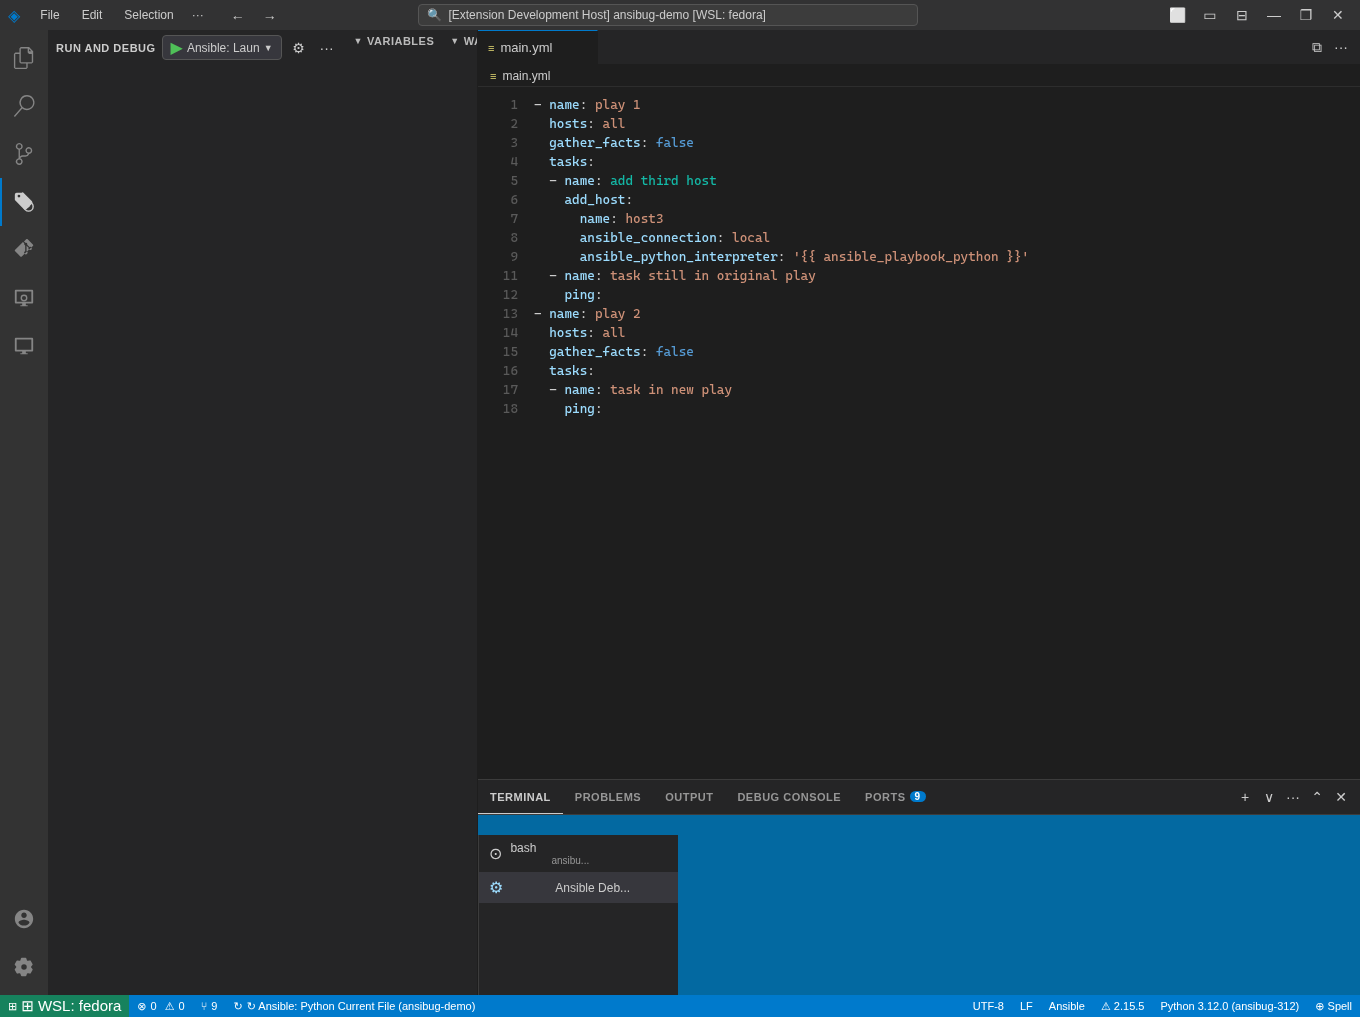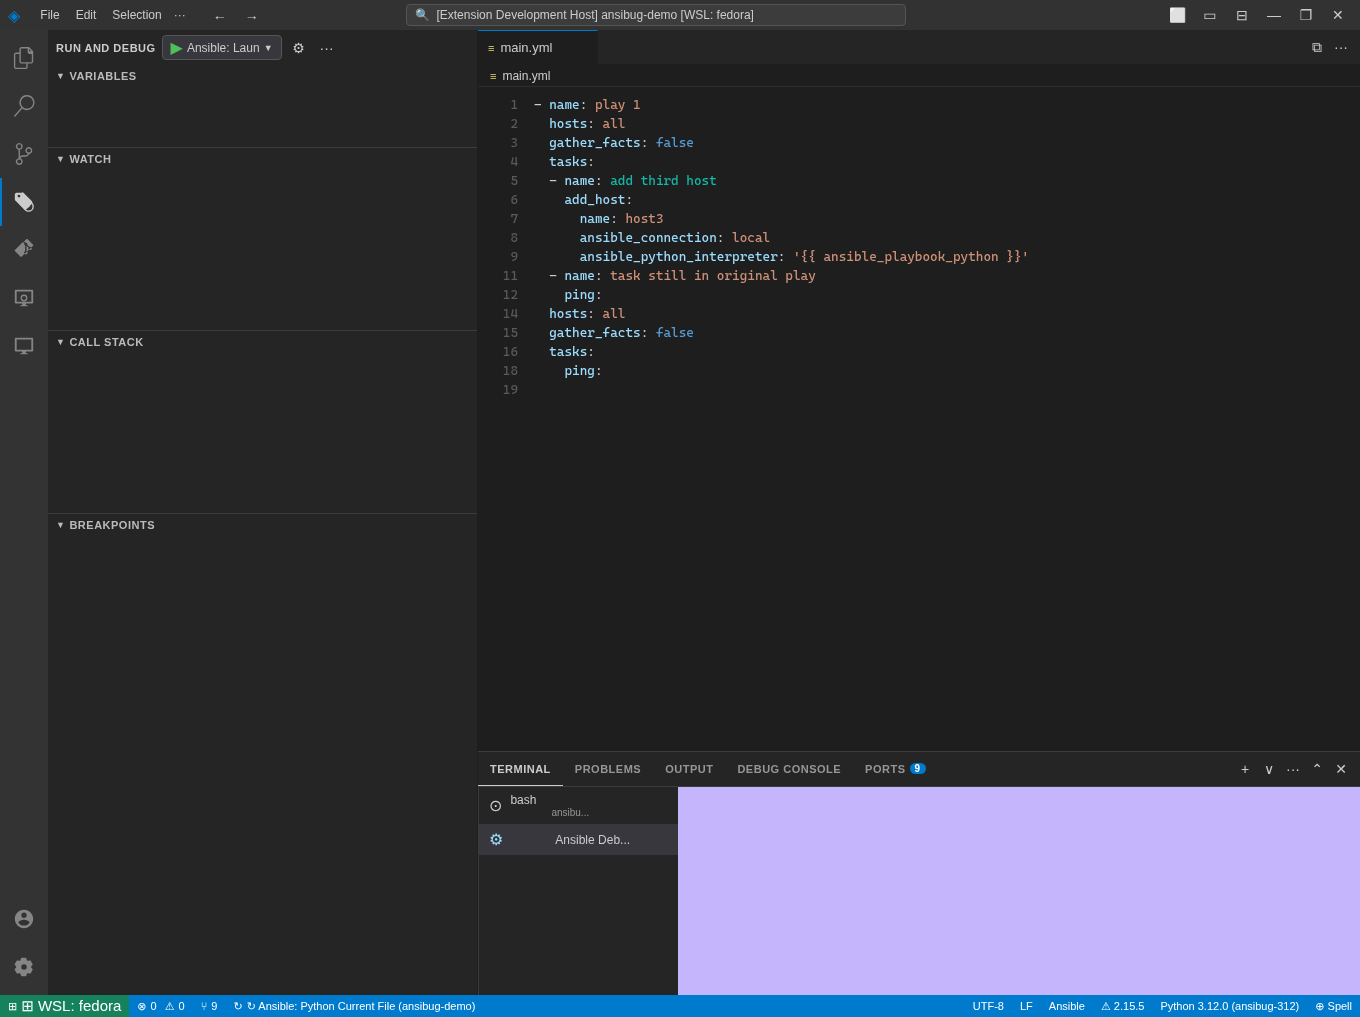--- a/index.html
+++ b/index.html
@@ -25,21 +25,21 @@
       gap: 8px;
       flex-shrink: 0;
     }
     .titlebar-logo {
       color: #007acc;
       font-size: 16px;
       margin-right: 4px;
     }
     .titlebar-menu {
       display: flex;
-      gap: 0;
+      gap: 6px;
     }
     .titlebar-menu-item {
       padding: 2px 8px;
       cursor: pointer;
       border-radius: 3px;
       color: #cccccc;
       font-size: 12px;
     }
     .titlebar-dots { color: #cccccc; font-size: 12px; cursor: pointer; padding: 2px 4px; }
     .titlebar-search {
@@ -112,21 +112,21 @@
       width: 2px;
       background: #007acc;
     }
     .activity-spacer { flex: 1; }
 
     
     .sidebar {
       width: 430px;
       background: #252526;
       display: flex;
-      flex-direction: column;
+      flex-direction: row;
       flex-shrink: 0;
       overflow: hidden;
       border-right: 1px solid #1e1e1e;
     }
     .run-debug-title { font-size: 11px; font-weight: 600; color: #cccccc; text-transform: uppercase; letter-spacing: 0.5px; }
     .icon-btn {
       width: 22px; height: 22px;
       display: flex; align-items: center; justify-content: center;
       cursor: pointer; border-radius: 3px; color: #cccccc; font-size: 14px;
     }
@@ -276,26 +276,27 @@
       margin-right: 16px;
       color: #5a5a5a;
       user-select: none;
       flex-shrink: 0;
       font-size: 13px;
     }
     .code-content { flex: 1; }
 
     
     .terminal-panel {
-      height: 244px;
-      background: #c4b5fd;
+      height: 216px;
+      background: #0369a1;
       border-top: 1px solid #3c3c3c;
       display: flex;
       flex-direction: column;
       flex-shrink: 0;
+      gap: 20px;
     }
     .terminal-tabs {
       height: 35px;
       background: #252526;
       display: flex;
       align-items: stretch;
       border-bottom: 1px solid #3c3c3c;
     }
     .terminal-tab {
       padding: 0 12px;
@@ -535,25 +536,26 @@
         <div class="code-line"><span class="line-num">2</span><span class="code-content"><span style="color:#cccccc">  </span><span style="color:#9cdcfe">hosts</span><span style="color:#cccccc">: </span><span style="color:#ce9178">all</span></span></div>
         <div class="code-line"><span class="line-num">3</span><span class="code-content"><span style="color:#cccccc">  </span><span style="color:#9cdcfe">gather_facts</span><span style="color:#cccccc">: </span><span style="color:#569cd6">false</span></span></div>
         <div class="code-line"><span class="line-num">4</span><span class="code-content"><span style="color:#cccccc">  </span><span style="color:#9cdcfe">tasks</span><span style="color:#cccccc">:</span></span></div>
         <div class="code-line"><span class="line-num">5</span><span class="code-content"><span style="color:#cccccc">  </span><span style="color:#cccccc">- </span><span style="color:#9cdcfe">name</span><span style="color:#cccccc">: </span><span style="color:#14b8a6">add third host</span></span></div>
         <div class="code-line"><span class="line-num">6</span><span class="code-content"><span style="color:#cccccc">    </span><span style="color:#9cdcfe">add_host</span><span style="color:#cccccc">:</span></span></div>
         <div class="code-line"><span class="line-num">7</span><span class="code-content"><span style="color:#cccccc">      </span><span style="color:#9cdcfe">name</span><span style="color:#cccccc">: </span><span style="color:#ce9178">host3</span></span></div>
         <div class="code-line"><span class="line-num">8</span><span class="code-content"><span style="color:#cccccc">      </span><span style="color:#9cdcfe">ansible_connection</span><span style="color:#cccccc">: </span><span style="color:#ce9178">local</span></span></div>
         <div class="code-line"><span class="line-num">9</span><span class="code-content"><span style="color:#cccccc">      </span><span style="color:#9cdcfe">ansible_python_interpreter</span><span style="color:#cccccc">: </span><span style="color:#ce9178">'{{ ansible_playbook_python }}'</span></span></div>
         <div class="code-line"><span class="line-num">11</span><span class="code-content"><span style="color:#cccccc">  </span><span style="color:#cccccc">- </span><span style="color:#9cdcfe">name</span><span style="color:#cccccc">: </span><span style="color:#ce9178">task still in original play</span></span></div>
         <div class="code-line"><span class="line-num">12</span><span class="code-content"><span style="color:#cccccc">    </span><span style="color:#9cdcfe">ping</span><span style="color:#cccccc">:</span></span></div>
+        <div class="code-line"><span class="line-num">13</span><span class="code-content"><span style="color:#cccccc"></span><span style="color:#cccccc">- </span><span style="color:#9cdcfe">name</span><span style="color:#cccccc">: </span><span style="color:#ce9178">play 2</span></span></div>
         <div class="code-line"><span class="line-num">14</span><span class="code-content"><span style="color:#cccccc">  </span><span style="color:#9cdcfe">hosts</span><span style="color:#cccccc">: </span><span style="color:#ce9178">all</span></span></div>
         <div class="code-line"><span class="line-num">15</span><span class="code-content"><span style="color:#cccccc">  </span><span style="color:#9cdcfe">gather_facts</span><span style="color:#cccccc">: </span><span style="color:#569cd6">false</span></span></div>
         <div class="code-line"><span class="line-num">16</span><span class="code-content"><span style="color:#cccccc">  </span><span style="color:#9cdcfe">tasks</span><span style="color:#cccccc">:</span></span></div>
+        <div class="code-line"><span class="line-num">17</span><span class="code-content"><span style="color:#cccccc">  </span><span style="color:#cccccc">- </span><span style="color:#9cdcfe">name</span><span style="color:#cccccc">: </span><span style="color:#ce9178">task in new play</span></span></div>
         <div class="code-line"><span class="line-num">18</span><span class="code-content"><span style="color:#cccccc">    </span><span style="color:#9cdcfe">ping</span><span style="color:#cccccc">:</span></span></div>
-        <div class="code-line"><span class="line-num">19</span><span class="code-content">&nbsp;</span></div>
       </div>
 
     <div class="terminal-panel">
       <div class="terminal-tabs">
         <div class="terminal-tab active">TERMINAL</div>
         <div class="terminal-tab">PROBLEMS</div>
         <div class="terminal-tab">OUTPUT</div>
         <div class="terminal-tab">DEBUG CONSOLE</div>
         <div class="terminal-tab">
           PORTS <span class="terminal-tab-badge">9</span>

